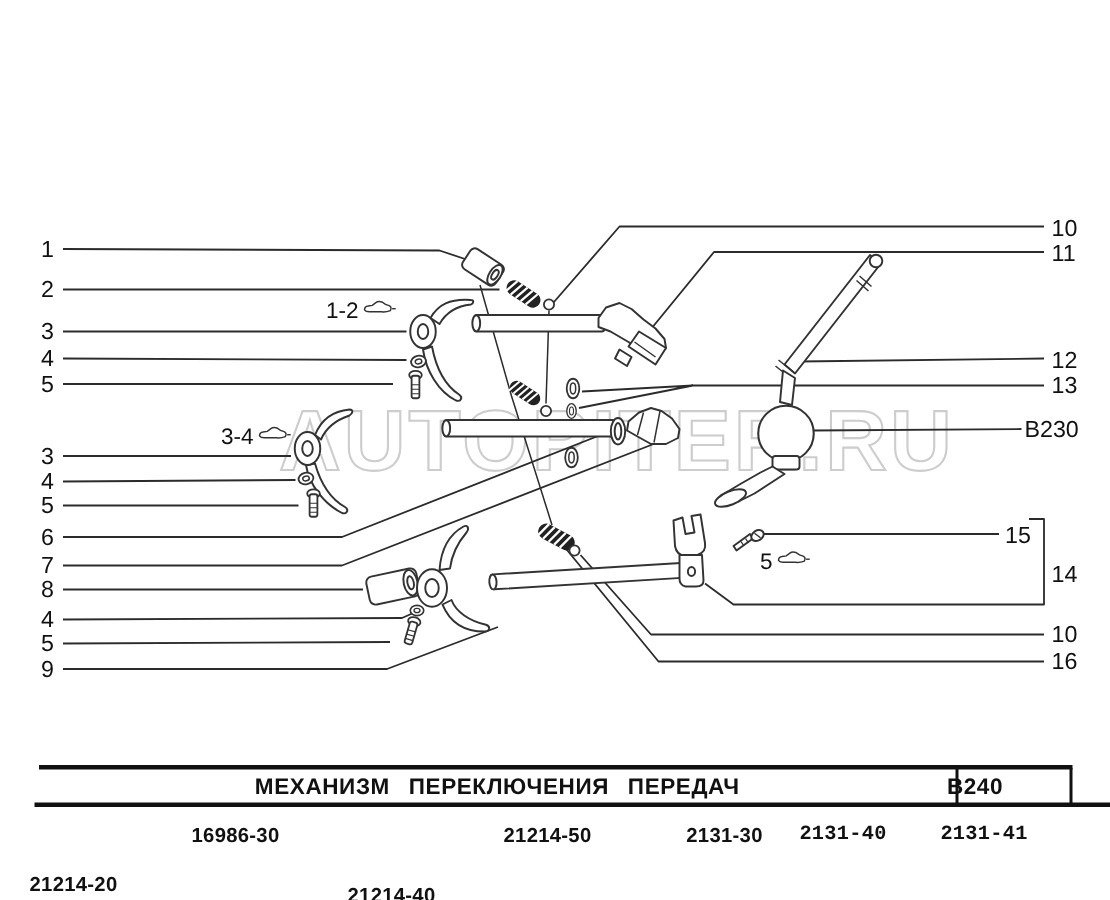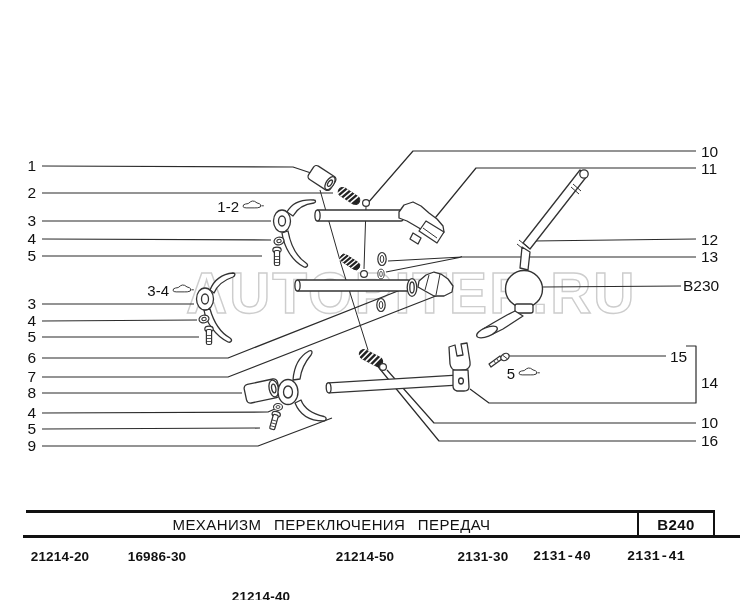--- a/index.html
+++ b/index.html
@@ -10,25 +10,25 @@
   svg text{font-family:"Liberation Sans", sans-serif;}
   .callout{font-size:15.5px;fill:#111;}
   .inline-lbl{font-size:15px;fill:#111;}
   .watermark{font-size:57px;font-weight:bold;letter-spacing:2px;
     fill:none;stroke:#cdcdcd;stroke-width:1.4px;}
   
   .rule{position:absolute;background:#111;}
   .ftitle{
     position:absolute;left:26px;top:513px;width:611px;height:22px;
     display:flex;align-items:center;justify-content:center;
-    font-size:15px;font-weight:normal;color:#111;
+    font-size:15px;font-weight:bold;color:#111;
     letter-spacing:.4px;word-spacing:8px;white-space:nowrap;
   }
   .fcode{
-    position:absolute;left:639px;top:513px;width:74px;height:22px;
+    position:absolute;left:613px;top:513px;width:74px;height:22px;
     display:flex;align-items:center;justify-content:center;
     font-size:15px;font-weight:bold;color:#111;letter-spacing:.4px;
   }
   .model{
     position:absolute;top:549px;transform:translateX(-50%);
     font-size:13.5px;font-weight:bold;color:#111;letter-spacing:.2px;
     white-space:nowrap;
   }
 </style>
 </head>
@@ -237,21 +237,21 @@
 
 <div>
   <div class="rule" style="left:26px;top:510px;width:689px;height:3px;"></div>
   <div class="ftitle">МЕХАНИЗМ ПЕРЕКЛЮЧЕНИЯ ПЕРЕДАЧ</div>
   <div class="rule" style="left:637px;top:512px;width:2px;height:24px;"></div>
   <div class="rule" style="left:713px;top:512px;width:2px;height:24px;"></div>
   <div class="fcode">B240</div>
   <div class="rule" style="left:23px;top:535px;width:717px;height:2.5px;"></div>
 
   <div>
-    <span class="model" style="left:60px;">21214-20</span>
+    <span class="model" style="left:49px;margin-top:33px;">21214-20</span>
     <span class="model" style="left:157px;">16986-30</span>
     <span class="model" style="left:261px;margin-top:40px;">21214-40</span>
     <span class="model" style="left:365px;">21214-50</span>
     <span class="model" style="left:483px;">2131-30</span>
     <span class="model" style="left:562px;font-family:Liberation Mono, monospace;">2131-40</span>
     <span class="model" style="left:656px;font-family:Liberation Mono, monospace;">2131-41</span>
   </div>
 </div>
 
 </div>

